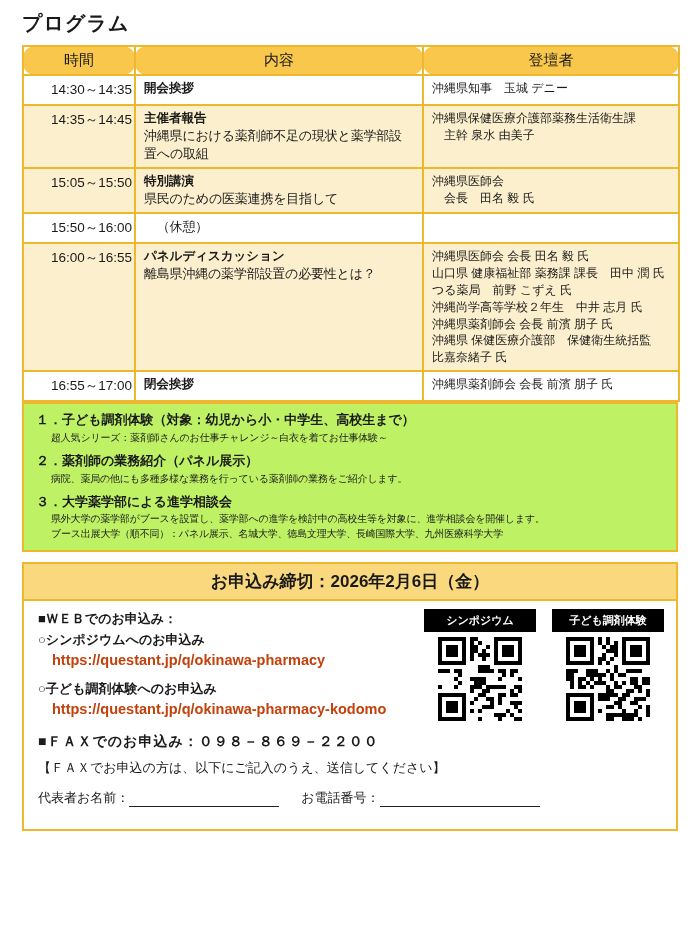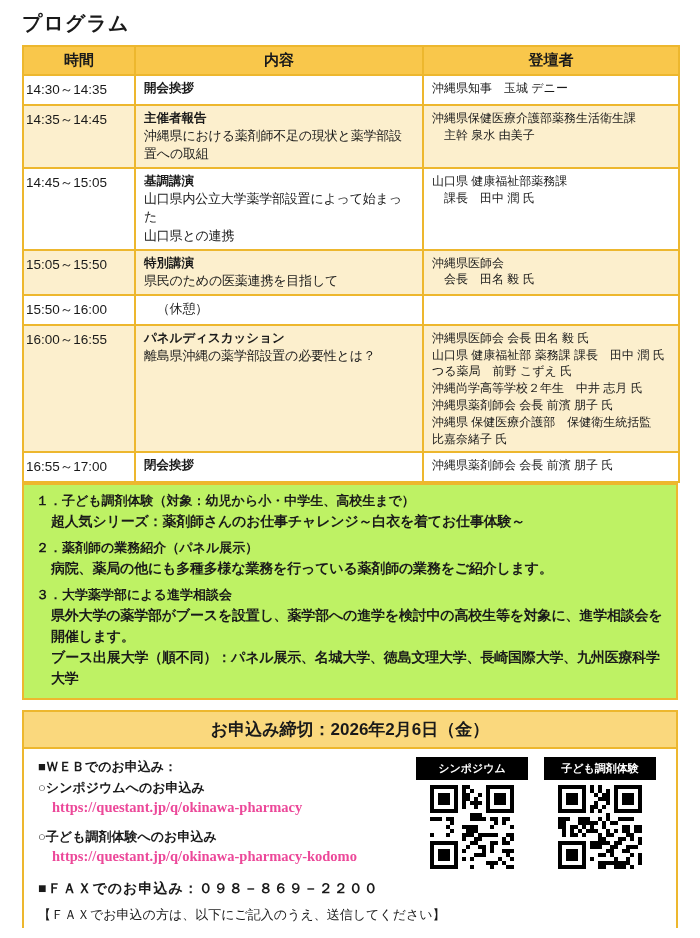--- a/index.html
+++ b/index.html
@@ -4,57 +4,57 @@
 <style>
   * { margin:0; padding:0; box-sizing:border-box; }
   body { background:#fff; font-family:"Liberation Sans","DejaVu Sans",sans-serif; color:#1a1a1a; }
   .page { width:700px; height:928px; padding:8px 22px 4px 22px; background:#fff; position:relative; overflow:hidden; }
 
   .page-title { font-size:20px; font-weight:bold; margin:2px 0 8px 0; letter-spacing:1px; }
 
   
   table.program { width:656px; border-collapse:collapse; table-layout:fixed; }
   table.program th, table.program td { border:2px solid var(--border-gold); vertical-align:top; }
-  table.program th { background:var(--header-gold); font-size:15px; font-weight:bold; text-align:center; padding:4px 4px; }
+  table.program th { background:var(--header-gold); font-size:15px; font-weight:normal; text-align:center; padding:4px 4px;border-radius:12px; }
   col.c-time { width:112px; } col.c-content { width:288px; } col.c-speaker { width:256px; }
-  td.time { font-size:13.5px; text-align:left; padding:5px 2px; font-weight:normal; }
+  td.time { font-size:13.5px; text-align:right; padding:5px 2px; font-weight:normal; }
   td.content { padding:4px 8px; }
   td.content .row-title { font-size:12.5px; font-weight:bold; line-height:1.35; }
   td.content .row-detail { font-size:13px; line-height:1.4; letter-spacing:-0.2px; }
   td.speakers { padding:4px 8px; }
   td.speakers .spk { font-size:12px; line-height:1.4; }
   tr.shaded td { background:var(--row-cream); }
   tr.plain td { background:#ffffff; }
 
   
   .rel-heading { font-size:17px; font-weight:bold; margin:9px 0 4px 0; }
   .rel-box { width:656px; border:2px solid var(--border-gold); padding:7px 12px 9px 12px; background:#bef264; }
   .rel-item { margin-bottom:7px; }
   .rel-item:last-child { margin-bottom:0; }
   .rel-item .rel-title { font-size:13px; font-weight:bold; line-height:1.45; }
-  .rel-item .rel-line { font-size:14px; line-height:1.5; padding-left:15px; letter-spacing:-0.2px;font-weight:bold; }
+  .rel-item .rel-line { font-size:10px; line-height:1.5; padding-left:15px; letter-spacing:-0.2px; }
 
   
   .app-box { width:656px; border:2px solid var(--border-gold); margin-top:10px; background:#fff; }
   .app-banner { background:var(--banner-gold); border-bottom:2px solid var(--border-gold); text-align:center;
                 font-size:17px; font-weight:bold; padding:6px 0; }
   .app-content { position:relative; padding:9px 14px 10px 14px; min-height:222px; }
   .web-heading { font-size:13px; font-weight:bold; margin-bottom:2px; }
   .web-link { margin-bottom:9px; }
   .web-link .lbl { font-size:13px; font-weight:bold; line-height:1.5; }
-  .web-link .url { font-size:14.5px; font-weight:bold; padding-left:14px; line-height:1.4; color:#ec4899; text-decoration:none; display:inline-block;font-family:Liberation Serif, serif; }
+  .web-link .url { font-size:14.5px; font-weight:bold; padding-left:14px; line-height:1.4; color:#c2410c; text-decoration:none; display:inline-block; }
   .fax-heading { font-size:14px; font-weight:bold; letter-spacing:1px; margin:14px 0 8px 0; }
   .fax-note { font-size:13px; margin-bottom:12px; }
   .form-row { font-size:13px; margin-bottom:12px; display:flex; align-items:flex-end; }
   .form-row .flabel { white-space:pre; }
   .uline { display:inline-block; border-bottom:1.5px solid #222; height:16px; }
   .uline.name { width:150px; margin-right:22px; }
   .uline.phone { width:160px; }
 
-  .qr-area { position:absolute; top:8px; right:20px; display:flex; gap:16px; }
+  .qr-area { position:absolute; top:8px; right:12px; display:flex; gap:16px; }
   .qr-block { width:112px; display:flex; flex-direction:column; align-items:center; }
   .qr-label { background:#000; color:#fff; font-size:11px; font-weight:bold; width:112px; text-align:center; padding:4px 0; margin-bottom:5px; }
   .qr-svg { width:84px; height:84px; background:#fff; }
 </style>
 </head>
 <body>
 
 <div class="page">
 
   <h1 class="page-title">プログラム</h1>
@@ -84,32 +84,20 @@
         </tr>
         <tr class="shaded">
           <td class="time">14:35～14:45</td>
           <td class="content">
             <div class="row-title">主催者報告</div>
             <div class="row-detail">沖縄県における薬剤師不足の現状と薬学部設置への取組</div>
           </td>
           <td class="speakers">
             <div class="spk">沖縄県保健医療介護部薬務生活衛生課</div>
             <div class="spk">　主幹 泉水 由美子</div>
-          </td>
-        </tr>
-        <tr class="plain">
-          <td class="time">14:45～15:05</td>
-          <td class="content">
-            <div class="row-title">基調講演</div>
-            <div class="row-detail">山口県内公立大学薬学部設置によって始まった</div>
-            <div class="row-detail">山口県との連携</div>
-          </td>
-          <td class="speakers">
-            <div class="spk">山口県 健康福祉部薬務課</div>
-            <div class="spk">　課長　田中 潤 氏</div>
           </td>
         </tr>
         <tr class="shaded">
           <td class="time">15:05～15:50</td>
           <td class="content">
             <div class="row-title">特別講演</div>
             <div class="row-detail">県民のための医薬連携を目指して</div>
           </td>
           <td class="speakers">
             <div class="spk">沖縄県医師会</div>

